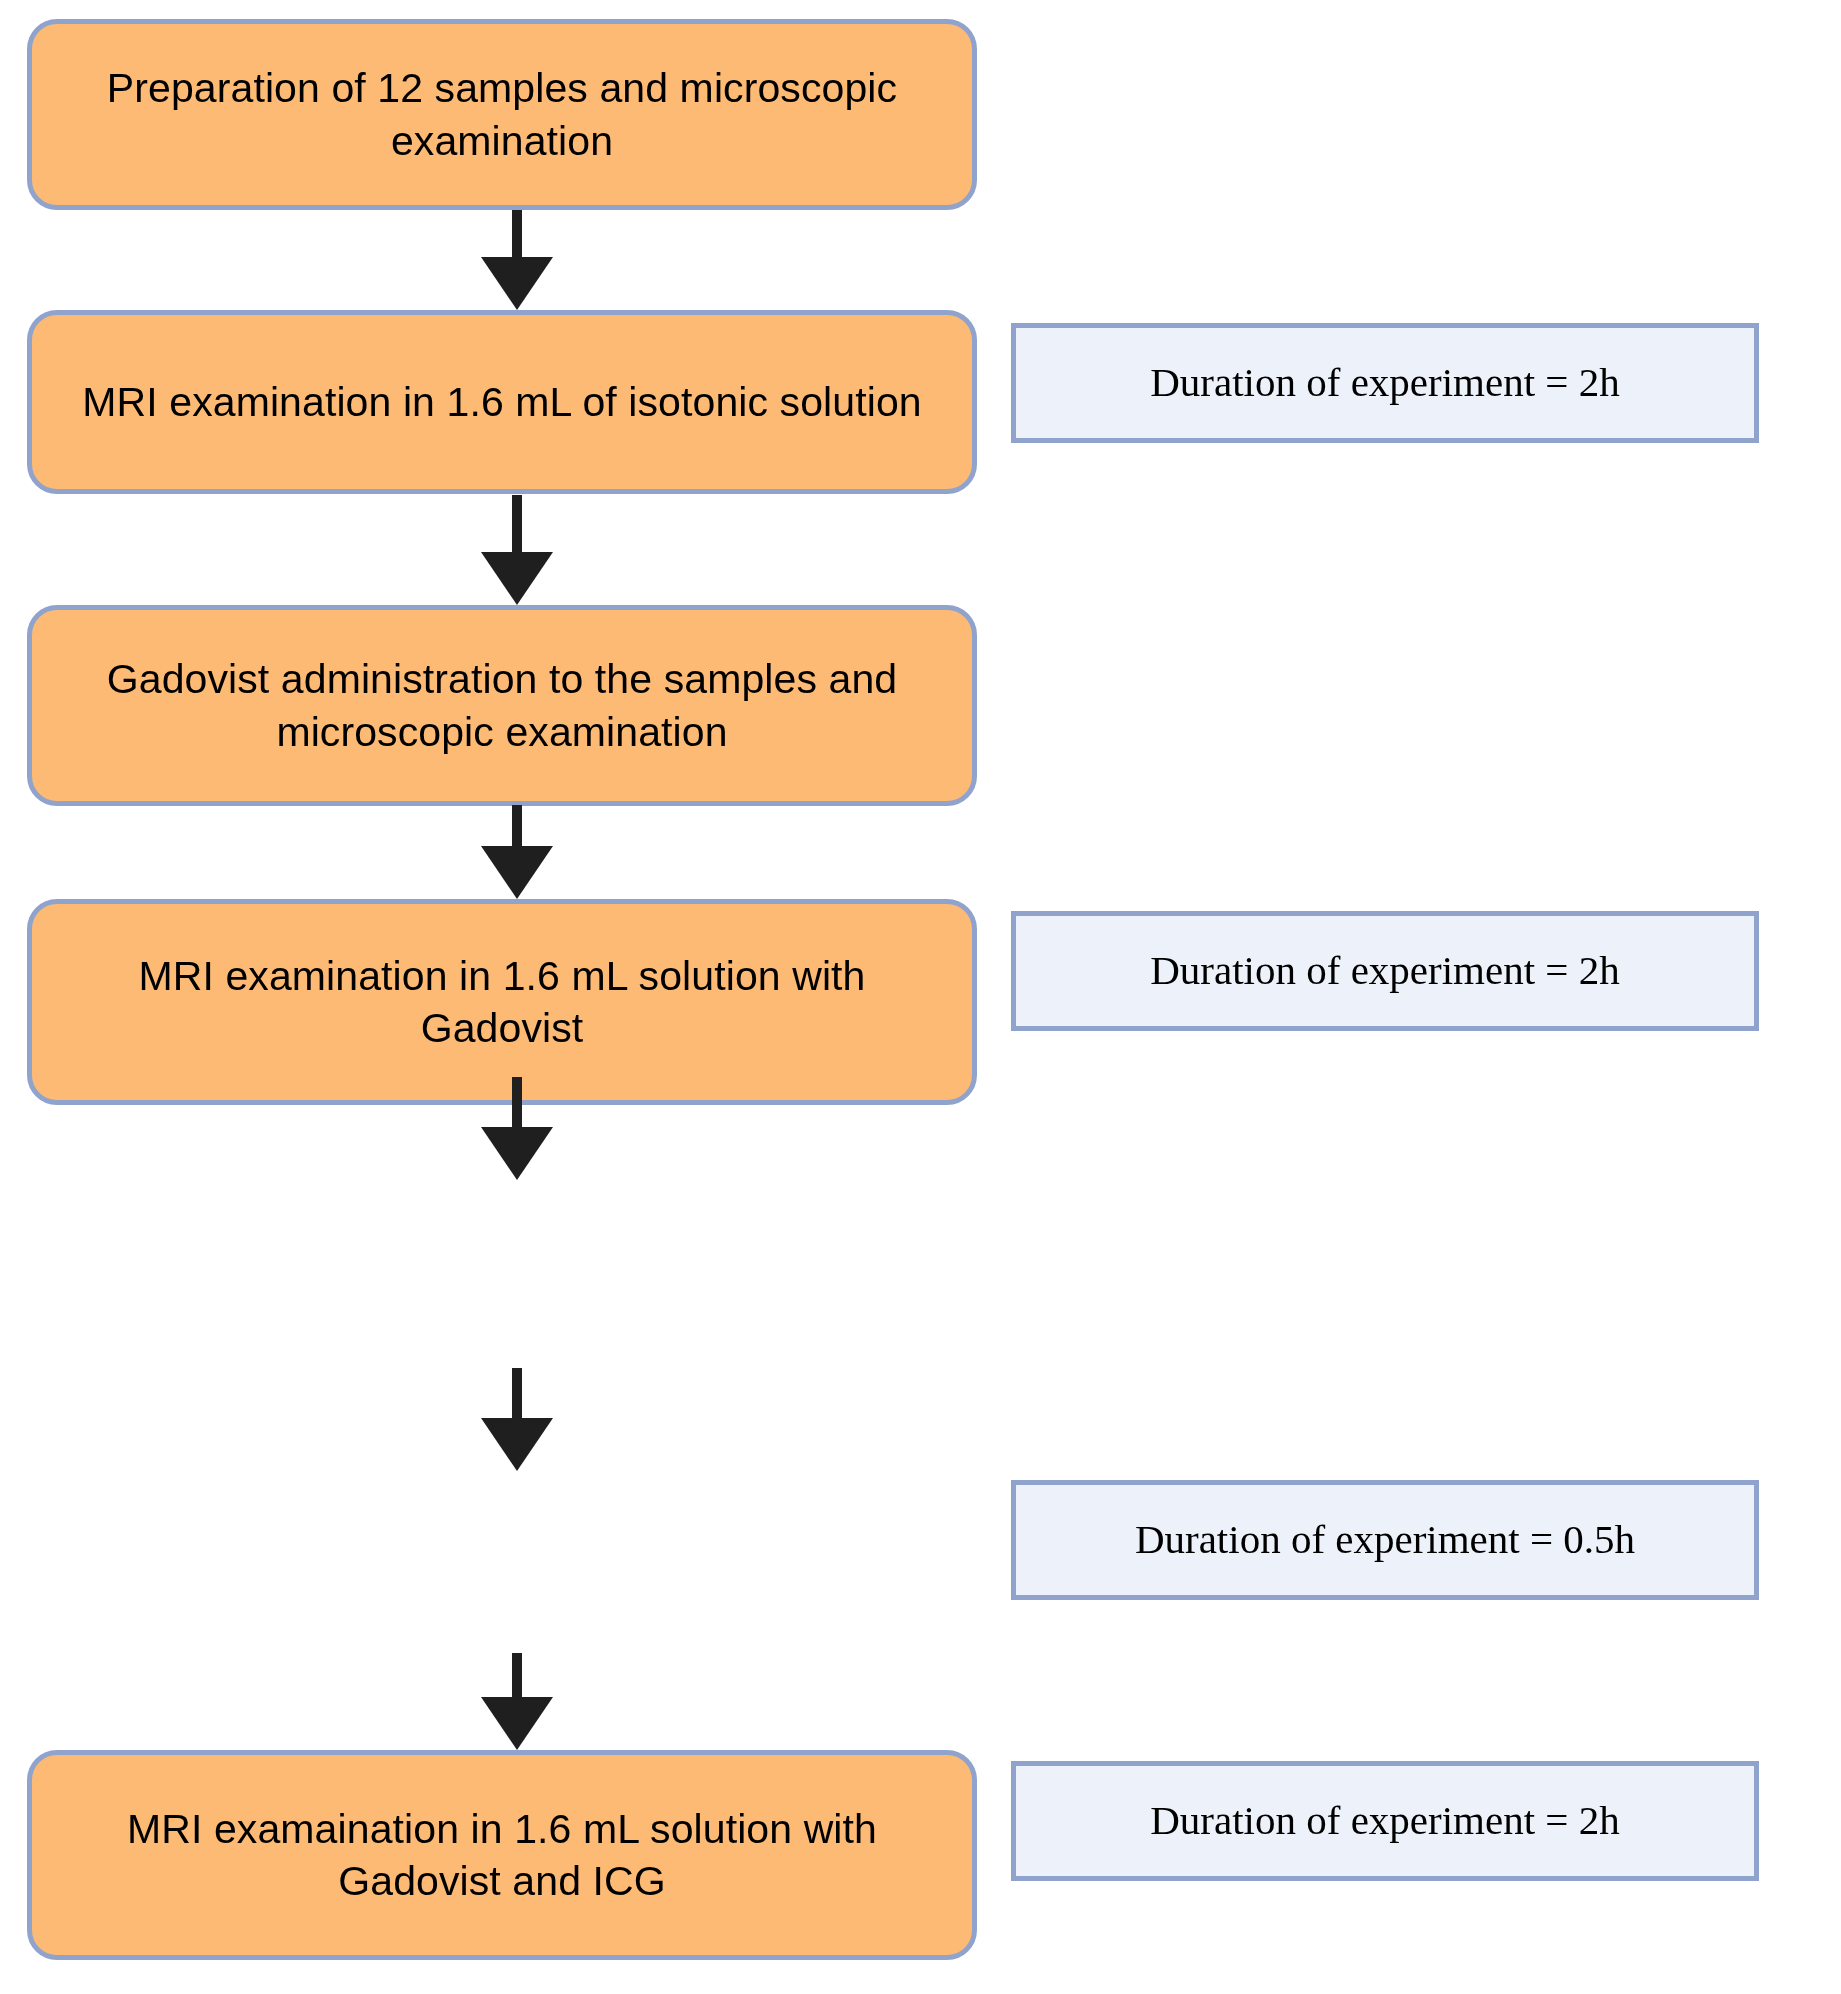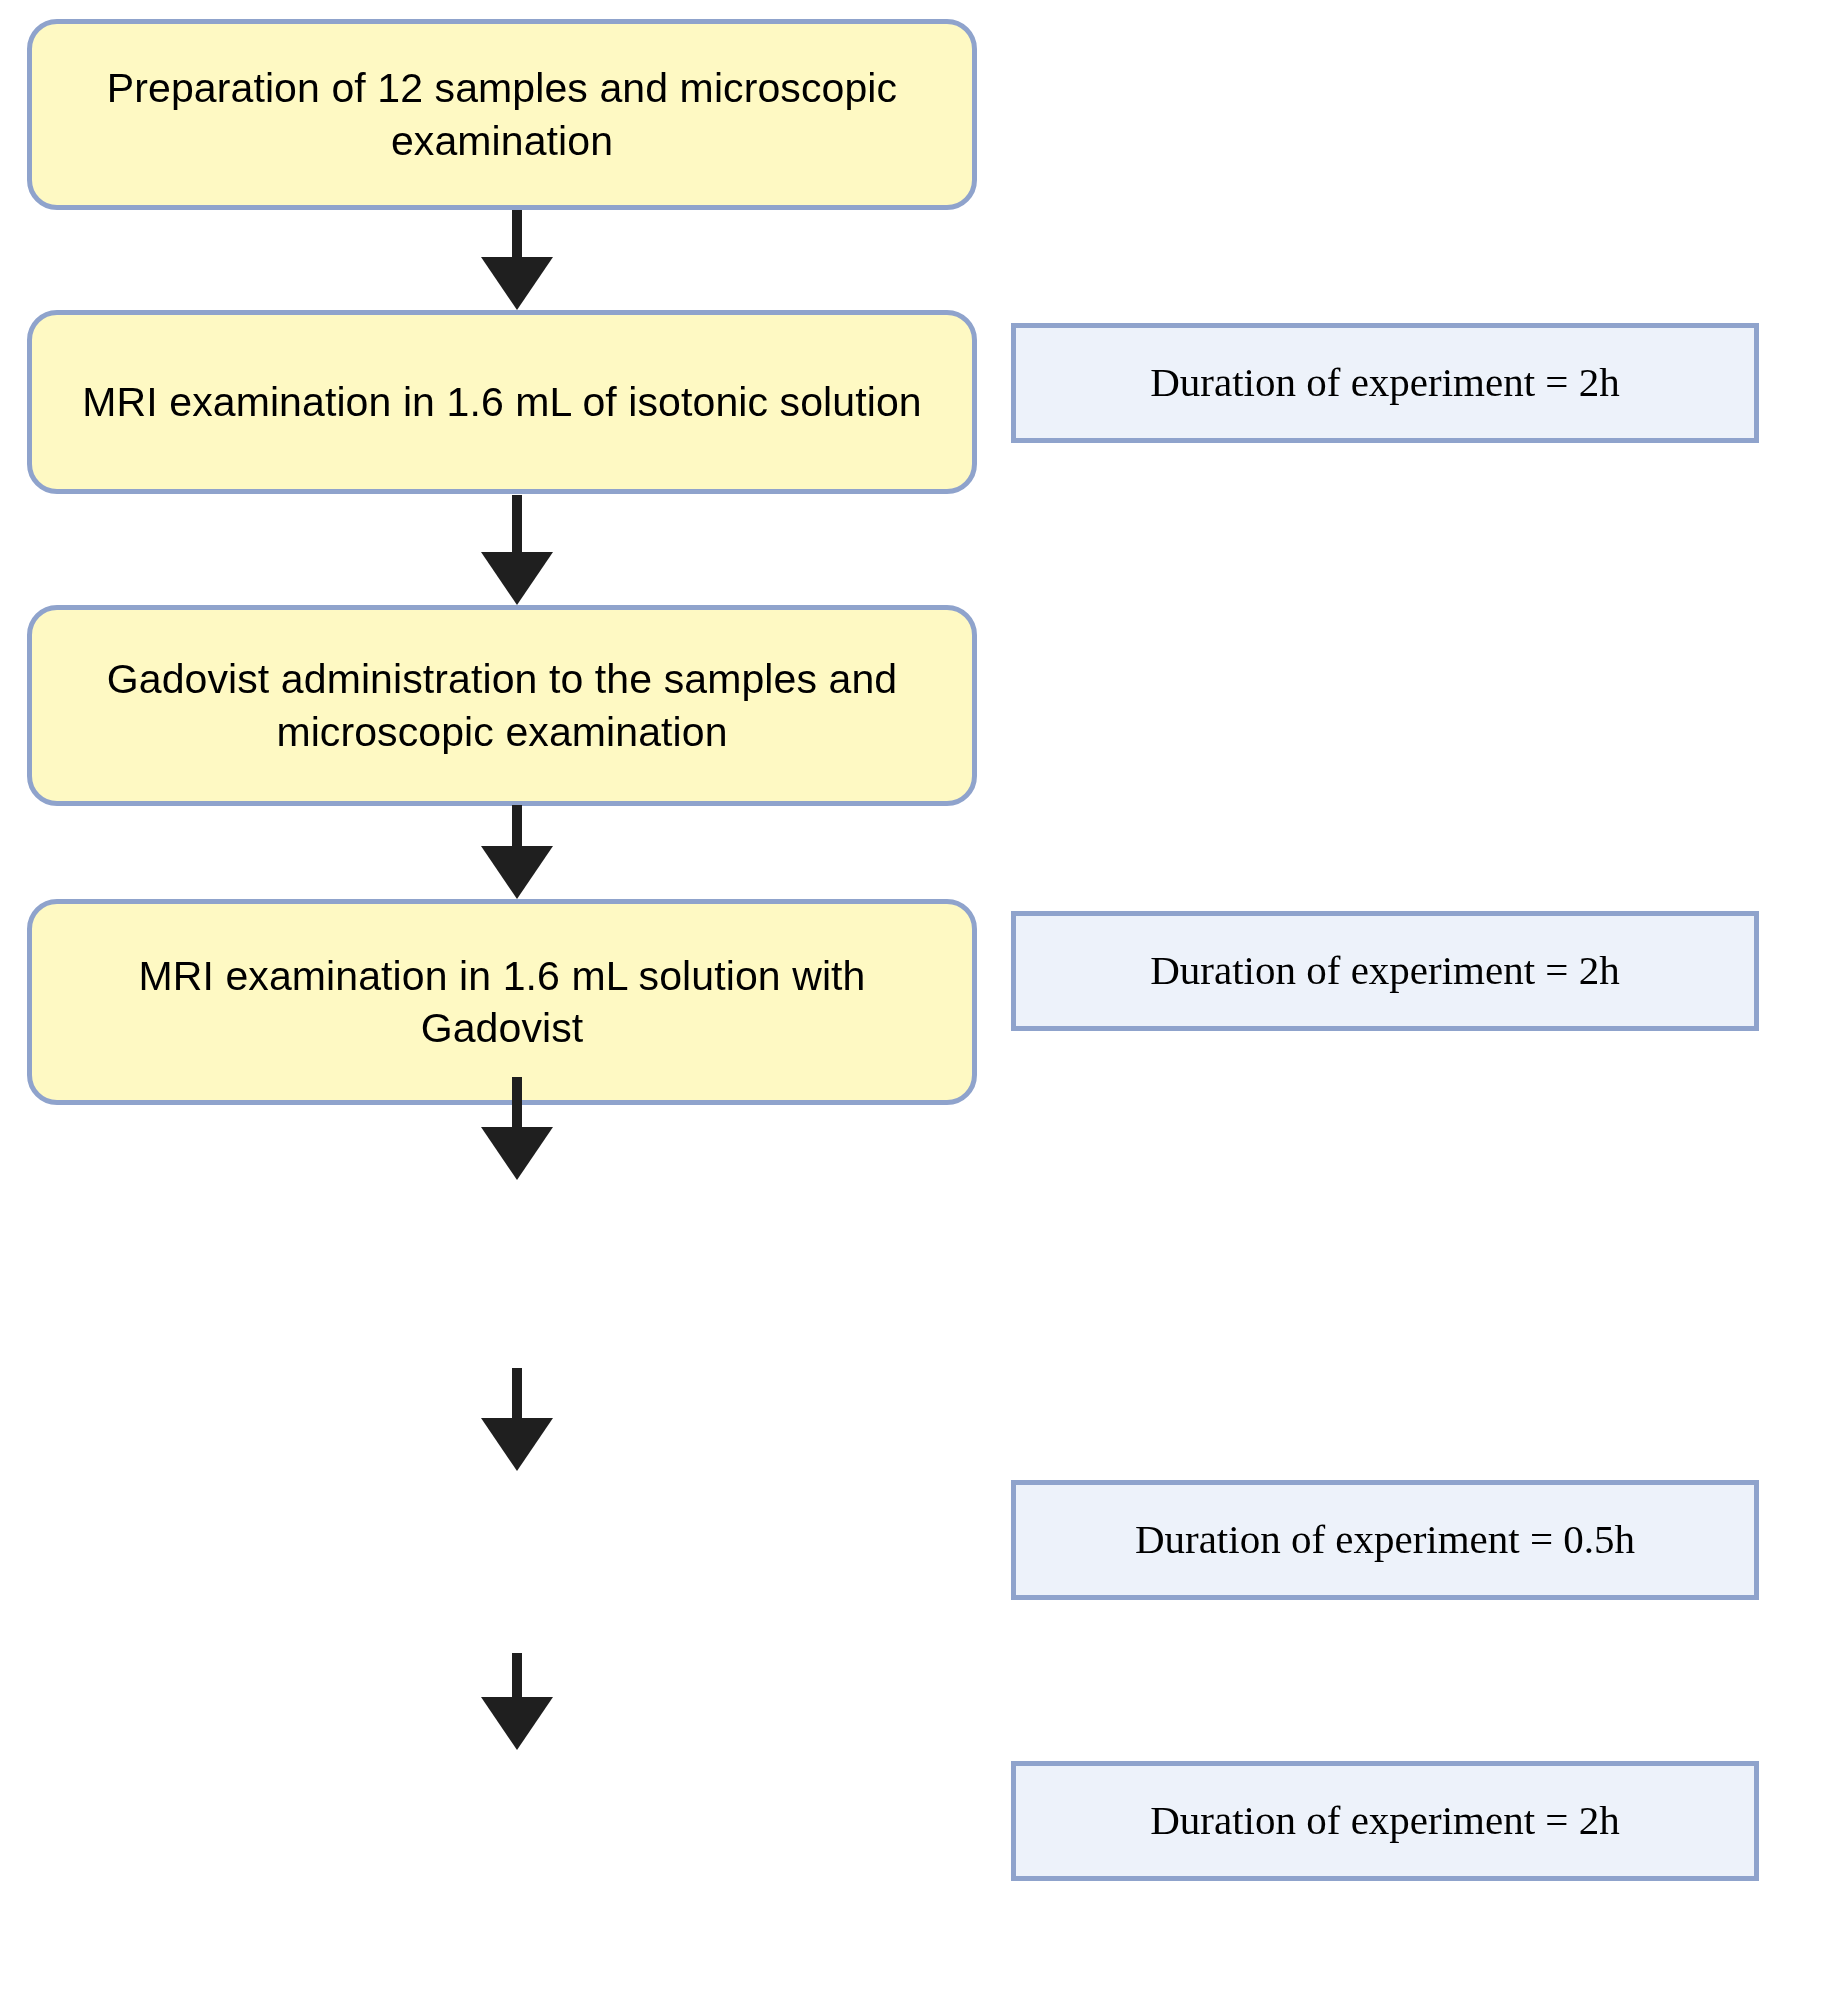--- a/index.html
+++ b/index.html
@@ -22,21 +22,21 @@
     width: 1842px;
     height: 1995px;
   }
 
   
   .step-box {
     position: absolute;
     left: 27px;
     width: 950px;            
     box-sizing: border-box;
-    background: #fef9c3;
+    background: #fdba74;
     border: 5.8px solid #8FA3CC;
     border-radius: 30px;
     display: flex;
     align-items: center;
     justify-content: center;
     text-align: center;
   }
   .step-label {
     display: block;
     width: 100%;
@@ -154,18 +154,21 @@
 
   <div class="note-box" style="top:1480px; height:120px;">
     <span class="note-label">Duration of experiment = 0.5h</span>
   </div>
 
   <div class="arrow" style="top:1653px; height:97px;">
     <div class="shaft" style="height:44px;"></div>
     <div class="head" style="top:44px;"></div>
   </div>
 
+  <div class="step-box" style="top:1750px; height:210px;">
+    <span class="step-label">MRI examaination in 1.6 mL solution with Gadovist and ICG</span>
+  </div>
   <div class="note-box" style="top:1761px; height:120px;">
     <span class="note-label">Duration of experiment = 2h</span>
   </div>
 
 </div>
 
 
 </body></html>

